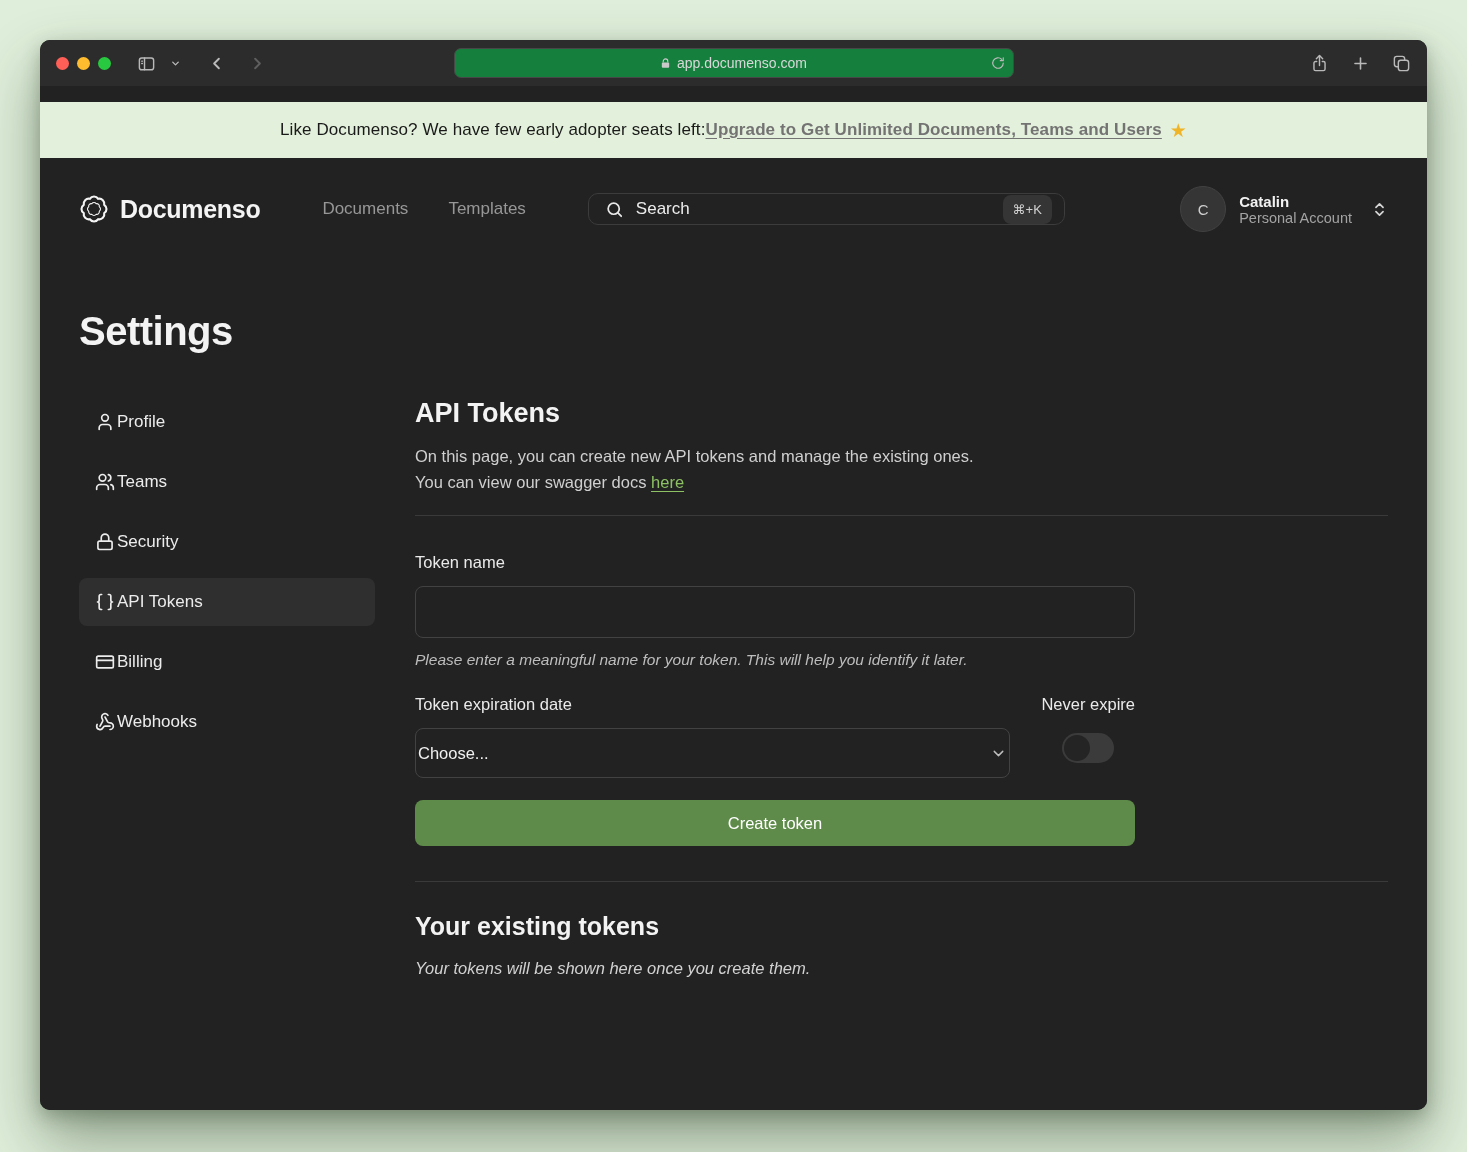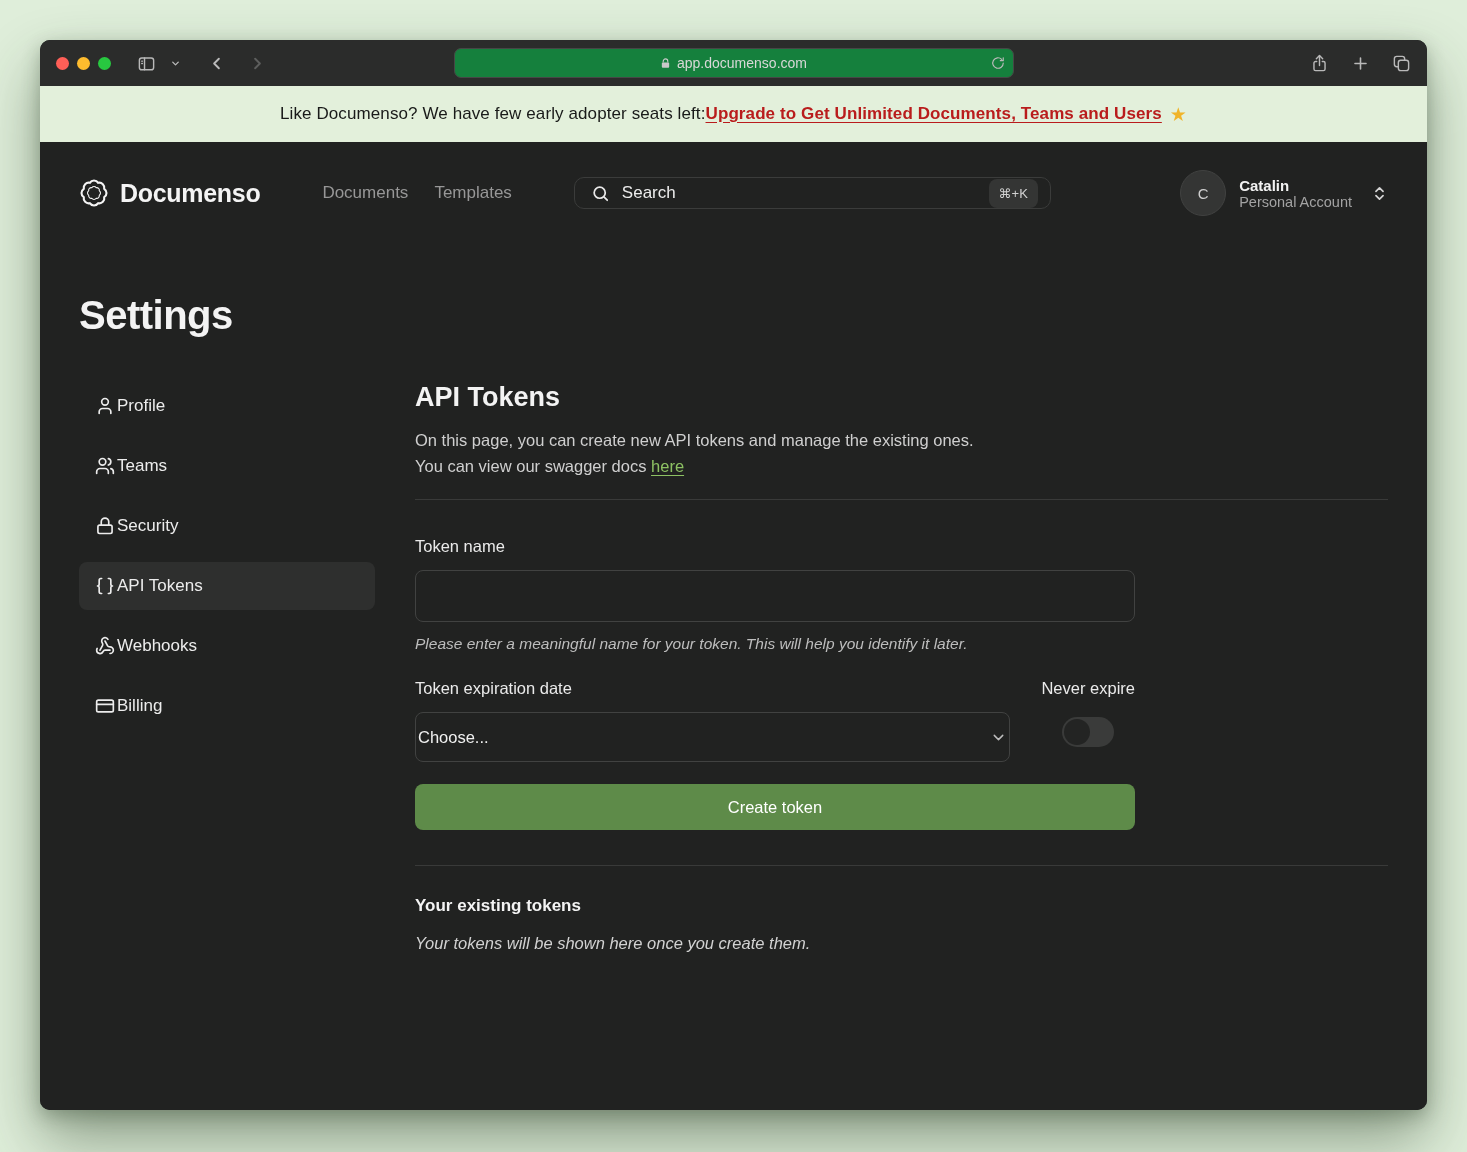--- a/index.html
+++ b/index.html
@@ -47,33 +47,33 @@
   }
   .urlbar .refresh { position:absolute; right:8px; width:14px; height:14px; color:#b9b9b9; }
   .urlbar .lock { width:11px; height:11px; color:#c9c9c9; }
   .tb-right { margin-left:auto; display:flex; align-items:center; gap:22px; color:#a9a9a9; }
 
   
   .banner {
     height:56px; flex:none;
     background:#e3f0db; color:#191a19;
     display:flex; align-items:center; justify-content:center;
-    font-size:17px; font-weight:500; letter-spacing:.1px;
-  }
-  .banner a { color:#b91c1c; font-weight:600; text-decoration:underline; text-underline-offset:3px; cursor:pointer; }
+    font-size:17px; font-weight:500; letter-spacing:.1px;margin-top:16px;
+  }
+  .banner a { color:#737373; font-weight:600; text-decoration:underline; text-underline-offset:3px; cursor:pointer; }
   .banner .star { color:#f0b429; margin-left:8px; font-size:19px; }
 
   
   .app { flex:1; background:#212221; color:#e6e6e6; padding:0 39px 0 39px; overflow:hidden; }
 
   .app-header { display:flex; align-items:center; margin-top:27px; height:48px; }
   .brand { display:flex; align-items:center; gap:11px; cursor:pointer; }
   .brand-icon { width:30px; height:30px; color:#f4f4f4; }
   .brand-name { font-size:25px; font-weight:700; color:#f4f4f4; letter-spacing:-.3px; }
-  .main-nav { display:flex; gap:26px; margin-left:62px; }
+  .main-nav { display:flex; gap:40px; margin-left:62px; }
   .main-nav .nav-link { font-size:17px; font-weight:500; color:#979797; cursor:pointer; }
   .searchbar {
     margin-left:62px; width:477px; height:32px;
     border:1px solid #3b3c3b; border-radius:10px;
     display:flex; align-items:center; padding:0 12px 0 16px; gap:12px;
     cursor:text;
   }
   .searchbar .s-icon { width:19px; height:19px; color:#e8e8e8; }
   .searchbar .s-text { font-size:17px; color:#ececec; font-weight:500; flex:1; }
   .kbd {
@@ -143,21 +143,21 @@
   }
 
   .submit {
     margin-top:22px; width:720px; height:46px;
     background:#5e8b49; border:none; border-radius:8px;
     color:#ffffff; font-size:16.5px; font-weight:500;
     font-family:"Liberation Sans", sans-serif; cursor:pointer;
   }
 
   .existing { margin-top:30px; }
-  .h3 { font-size:17px; font-weight:700; color:#f3f3f3; }
+  .h3 { font-size:25px; font-weight:700; color:#f3f3f3; }
   .empty { margin-top:18px; font-style:italic; font-size:16.5px; color:#d2d2d2; }
 </style>
 </head>
 <body>
 
 <div class="window">
 
   <div class="toolbar">
     <div class="traffic">
       <span class="light red"></span>
@@ -315,35 +315,35 @@
             <svg viewBox="0 0 24 24" fill="none" stroke="currentColor" stroke-width="2" stroke-linecap="round" stroke-linejoin="round">
                 <path d="M8 3H7a2 2 0 0 0-2 2v5a2 2 0 0 1-2 2 2 2 0 0 1 2 2v5c0 1.1.9 2 2 2h1"></path>
                 <path d="M16 21h1a2 2 0 0 0 2-2v-5c0-1.1.9-2 2-2a2 2 0 0 1-2-2V5a2 2 0 0 0-2-2h-1"></path>
               </svg>
           </span>
           <span>API Tokens</span>
         </div>
         <div class="side-item">
           <span class="si-icon">
             <svg viewBox="0 0 24 24" fill="none" stroke="currentColor" stroke-width="2" stroke-linecap="round" stroke-linejoin="round">
+                <rect x="2" y="5" width="20" height="14" rx="2"></rect>
+                <line x1="2" y1="10" x2="22" y2="10"></line>
+              </svg>
+          </span>
+          <span>Billing</span>
+        </div>
+        <div class="side-item">
+          <span class="si-icon">
+            <svg viewBox="0 0 24 24" fill="none" stroke="currentColor" stroke-width="2" stroke-linecap="round" stroke-linejoin="round">
                 <path d="M18 16.98h-5.99c-1.1 0-1.95.94-2.48 1.9A4 4 0 0 1 2 17c.01-.7.2-1.4.57-2"></path>
                 <path d="m6 17 3.13-5.78c.53-.97.1-2.18-.5-3.1a4 4 0 1 1 6.89-4.06"></path>
                 <path d="m12 6 3.13 5.73C15.66 12.7 16.9 13 18 13a4 4 0 0 1 0 8"></path>
               </svg>
           </span>
           <span>Webhooks</span>
-        </div>
-        <div class="side-item">
-          <span class="si-icon">
-            <svg viewBox="0 0 24 24" fill="none" stroke="currentColor" stroke-width="2" stroke-linecap="round" stroke-linejoin="round">
-                <rect x="2" y="5" width="20" height="14" rx="2"></rect>
-                <line x1="2" y1="10" x2="22" y2="10"></line>
-              </svg>
-          </span>
-          <span>Billing</span>
         </div>
       </div>
 
       <div class="main">
         <h2 class="h2">API Tokens</h2>
         <p class="desc">
           <span>On this page, you can create new API tokens and manage the existing ones.</span><br>
           <span>You can view our swagger docs </span><a>here</a>
         </p>
         <hr class="rule">

